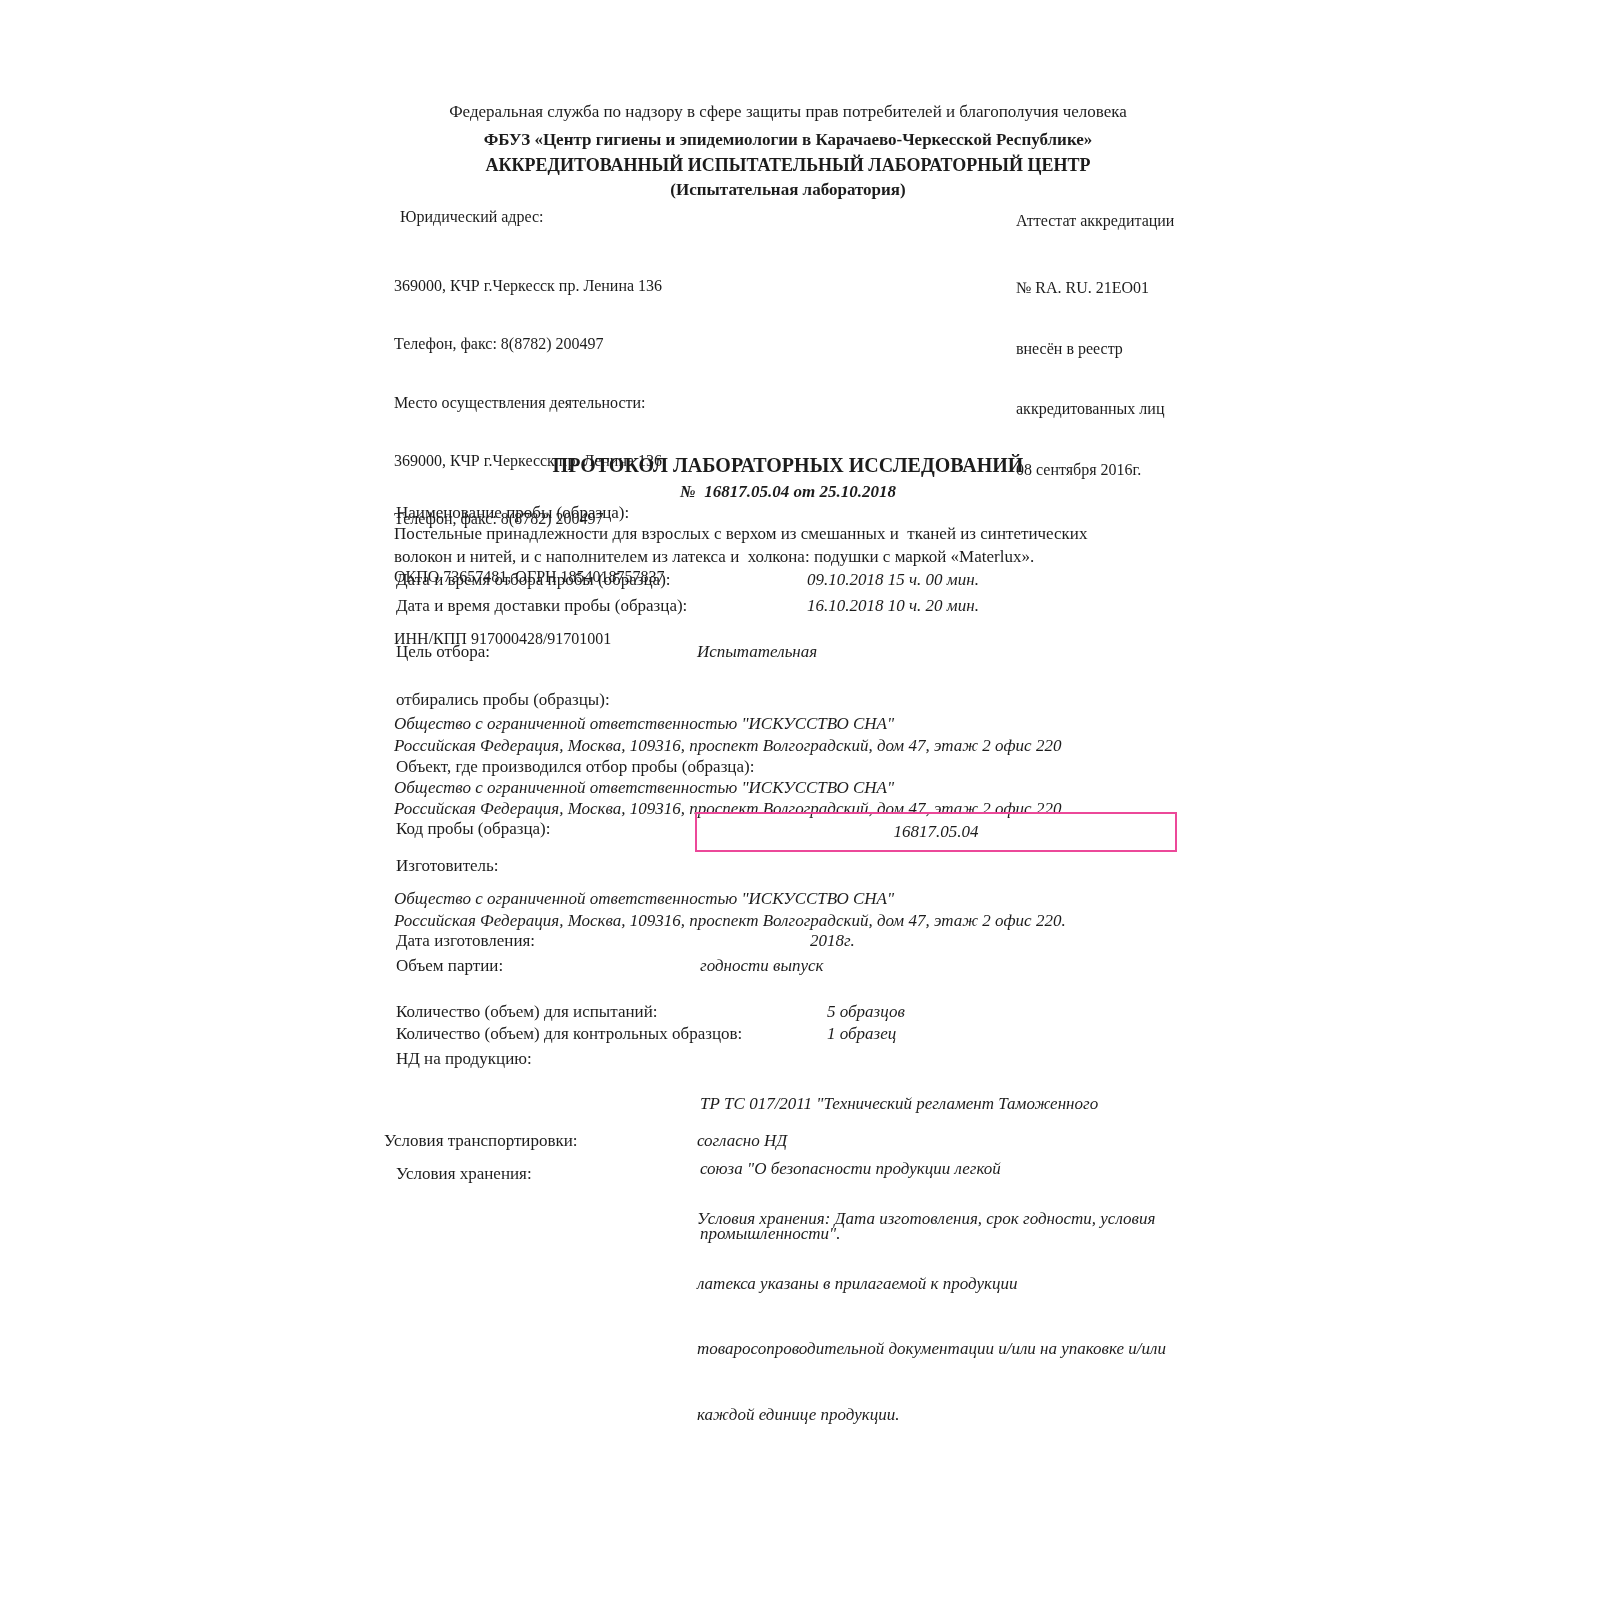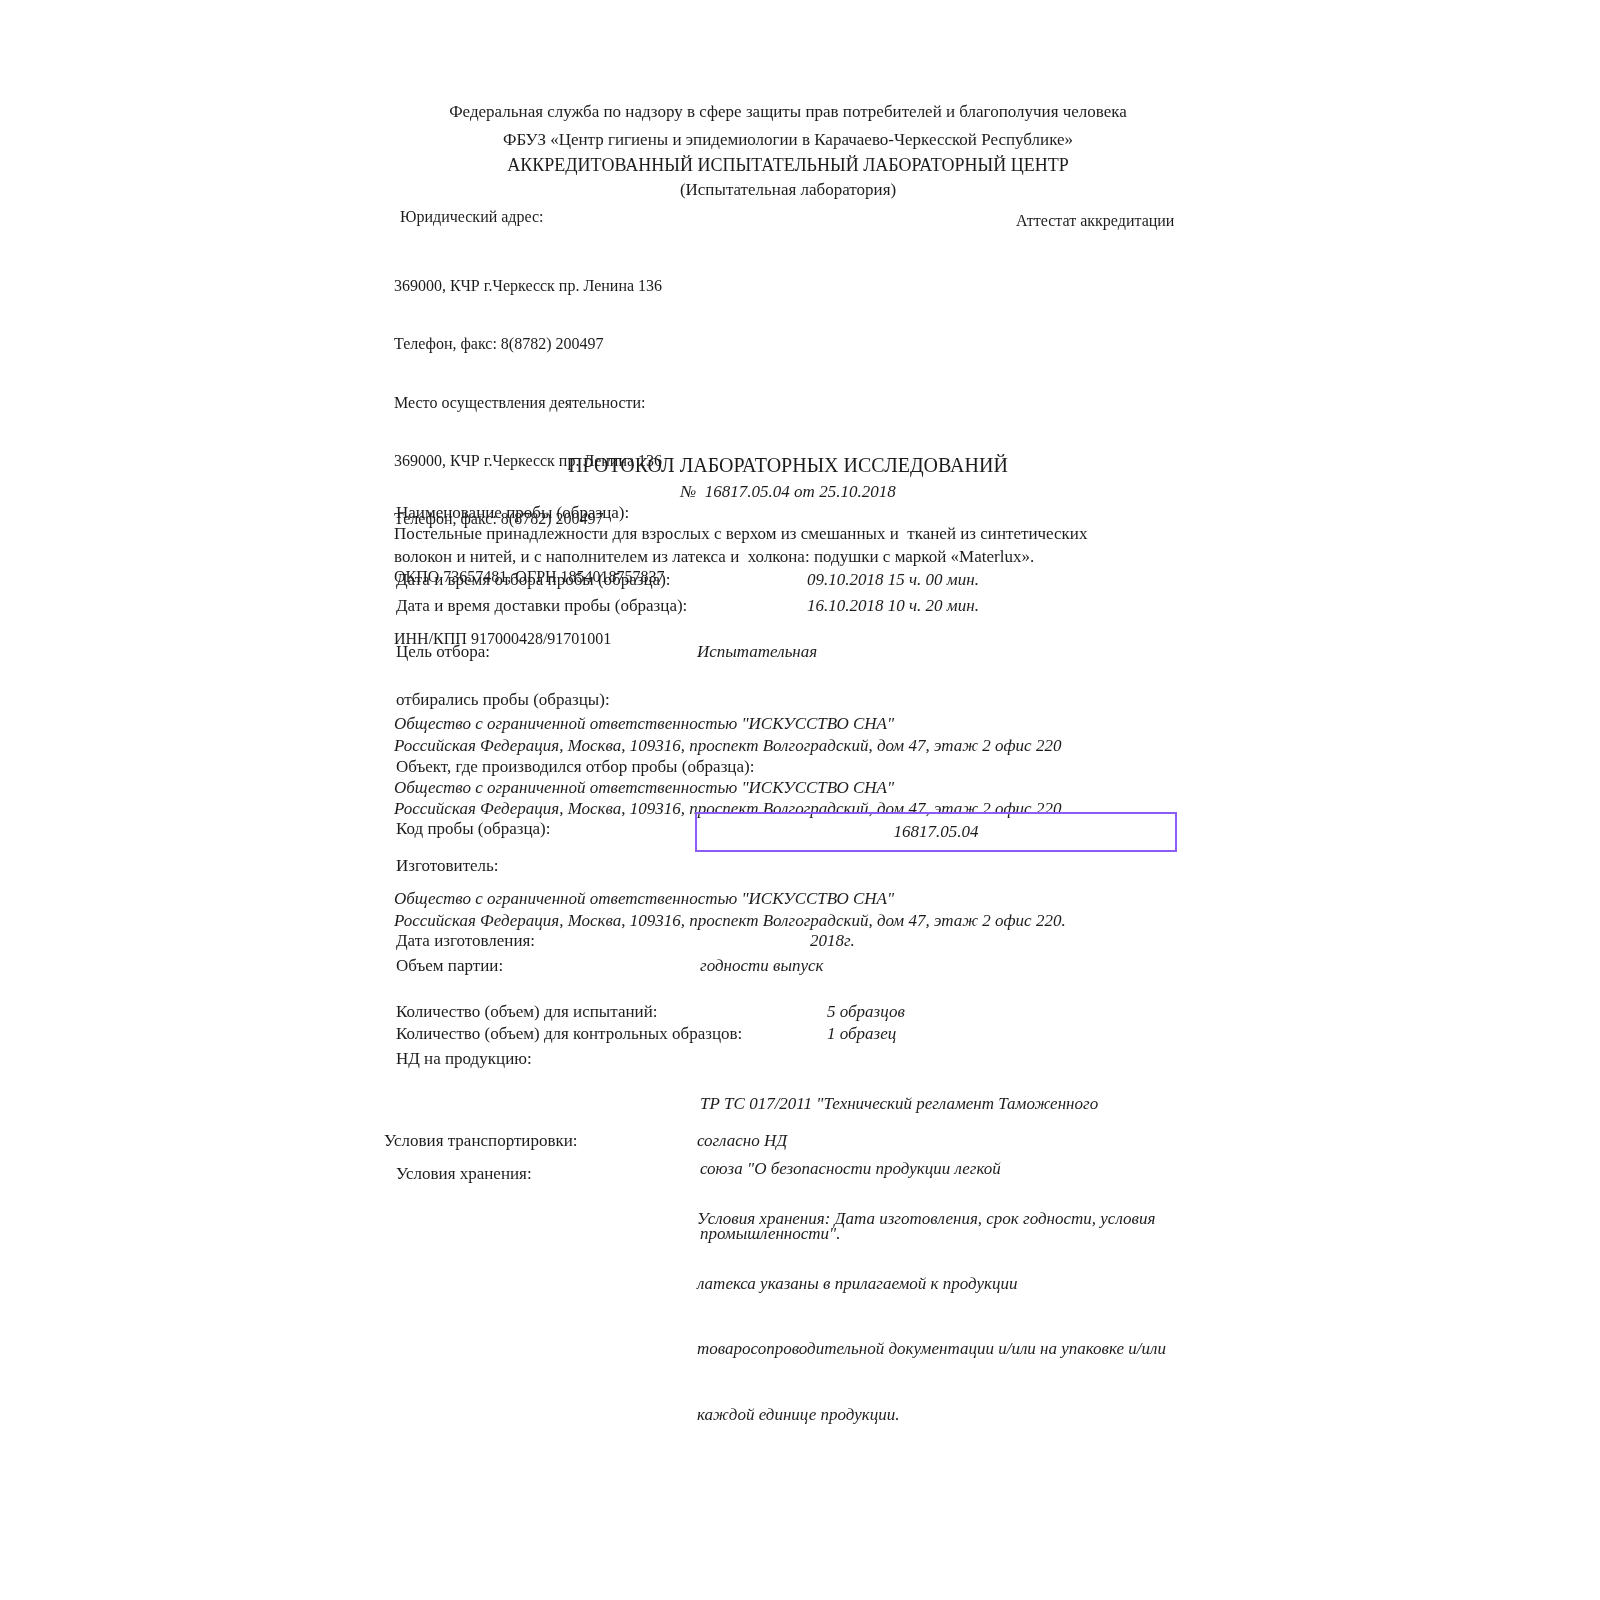--- a/index.html
+++ b/index.html
@@ -3,31 +3,31 @@
 <meta charset="utf-8">
 <style>
   * { margin:0; padding:0; box-sizing:border-box; }
   html,body { background:#ffffff; }
   .page {
     position:relative; width:1600px; height:1600px; background:#ffffff;
     font-family:"Liberation Serif","DejaVu Serif",serif;
     color:#1c1c1c; font-size:17px;
   }
   .abs { position:absolute; white-space:pre; }
-  .b  { font-weight:normal; }
+  .b  { font-weight:bold; }
   .i  { font-style:italic; }
   .ctr { left:392px; width:792px; text-align:center; }
   .f16 { font-size:16px; }
   .f18 { font-size:18px; }
   .f20 { font-size:20px; }
   .lh22 > div { height:22.3px; }
   .lh24 > div { height:24.6px; }
   .code-box {
     position:absolute; left:695px; top:812px; width:482px; height:40px;
-    border:2px solid #8b5cf6; text-align:center; line-height:36px;
+    border:2px solid #ec4899; text-align:center; line-height:36px;
   }
   .vlines { position:absolute; white-space:pre; line-height:21.8px; }
 </style>
 </head>
 <body>
 
 <div class="page">
 
   <div class="abs ctr" style="top:102px">Федеральная служба по надзору в сфере защиты прав потребителей и благополучия человека</div>
   <div class="abs ctr b" style="top:130px">ФБУЗ «Центр гигиены и эпидемиологии в Карачаево-Черкесской Республике»</div>
@@ -39,20 +39,26 @@
     <div>369000, КЧР г.Черкесск пр. Ленина 136</div>
     <div>Телефон, факс: 8(8782) 200497</div>
     <div>Место осуществления деятельности:</div>
     <div>369000, КЧР г.Черкесск пр. Ленина 136</div>
     <div>Телефон, факс: 8(8782) 200497</div>
     <div>ОКПО 73657481, ОГРН 1854018757837</div>
     <div style="margin-top:3px">ИНН/КПП 917000428/91701001</div>
   </div>
 
   <div class="abs f16" style="left:1016px; top:212px">Аттестат аккредитации</div>
+  <div class="abs f16 lh24" style="left:1016px; top:243px">
+    <div>№ RA. RU. 21ЕО01</div>
+    <div>внесён в реестр</div>
+    <div>аккредитованных лиц</div>
+    <div>08 сентября 2016г.</div>
+  </div>
 
   <div class="abs ctr b f20" style="top:454px">ПРОТОКОЛ ЛАБОРАТОРНЫХ ИССЛЕДОВАНИЙ</div>
   <div class="abs ctr b i" style="top:482px">№  16817.05.04 от 25.10.2018</div>
 
   <div class="abs" style="left:396px; top:503px">Наименование пробы (образца):</div>
   <div class="abs" style="left:394px; top:524px">Постельные принадлежности для взрослых с верхом из смешанных и  тканей из синтетических</div>
   <div class="abs" style="left:394px; top:547px">волокон и нитей, и с наполнителем из латекса и  холкона: подушки с маркой «Materlux».</div>
 
   <div class="abs" style="left:396px; top:570px">Дата и время отбора пробы (образца):</div>
   <div class="abs i" style="left:807px; top:570px">09.10.2018 15 ч. 00 мин.</div>

